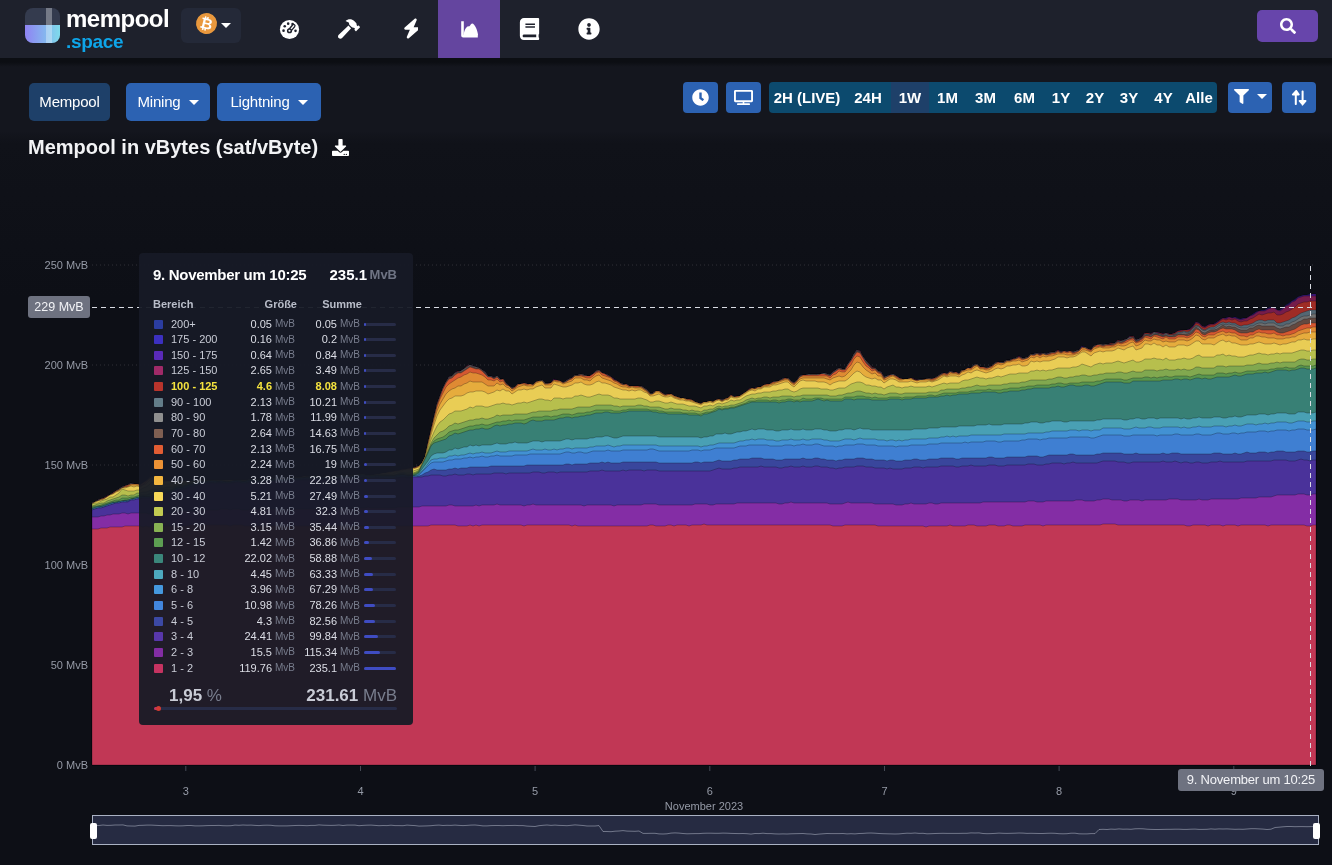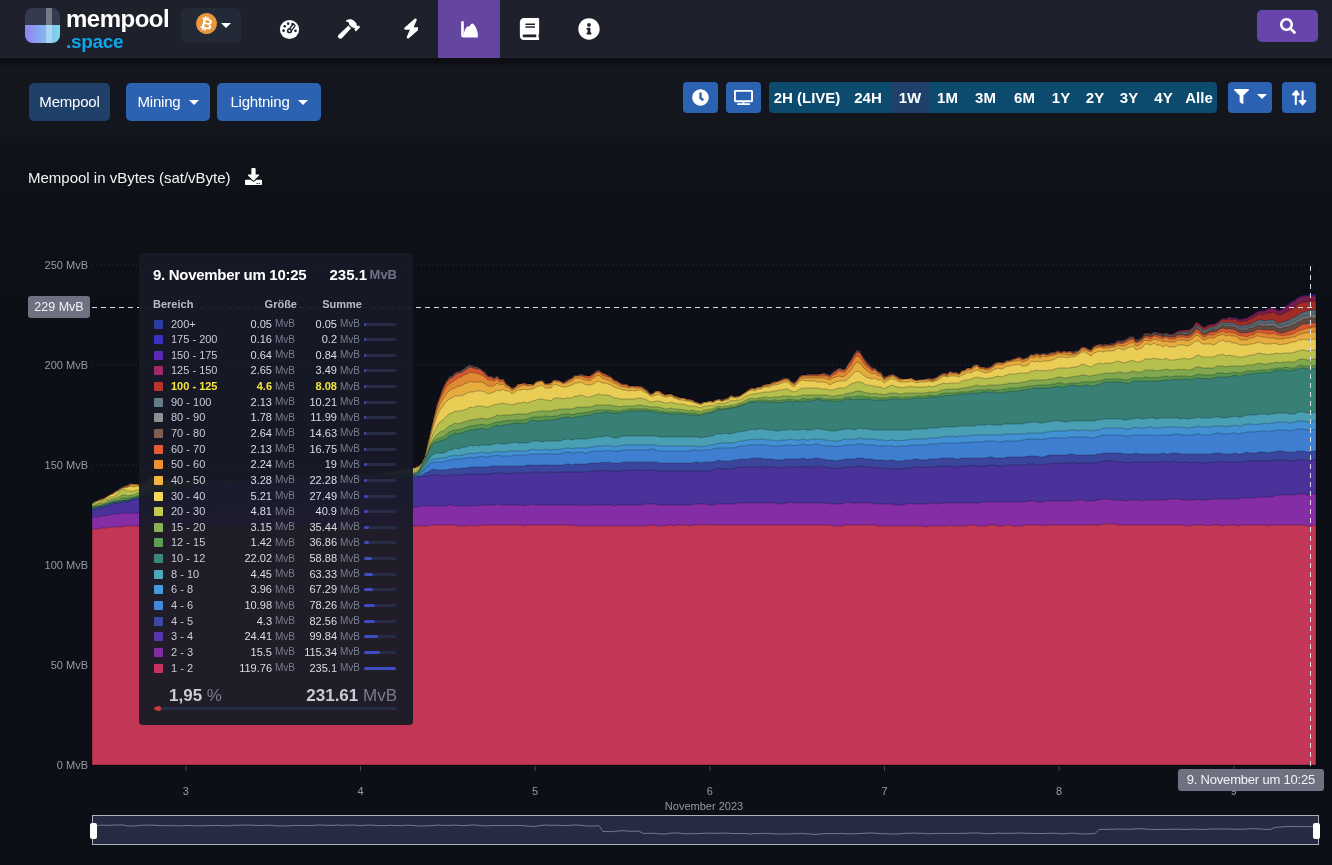--- a/index.html
+++ b/index.html
@@ -34,21 +34,21 @@
 .ctl{position:absolute;top:82px;height:31px;background:#2c62b2;border-radius:4px}
 #ctl-clock{left:683px;width:35px}
 #ctl-tv{left:726px;width:35px}
 #ctl-filter{left:1228px;width:44px}
 #ctl-sort{left:1282px;width:34px}
 .ctl svg{display:block;margin:0 auto;margin-top:7px}
 .rangegroup{position:absolute;left:769px;top:82px;height:31px;background:#0c4a6e;border-radius:4px;display:flex;font-size:15px;font-weight:700;line-height:31px;text-align:center}
 .rangegroup .seg{padding:0 0}
 .rangegroup .seg.active{background:#1e4069}
 
-.title{position:absolute;left:28px;top:168px;font-size:15px;font-weight:400;color:#f2f3f5;z-index:5}
+.title{position:absolute;left:28px;top:136px;font-size:20px;font-weight:700;color:#f2f3f5;z-index:5}
 .title svg{vertical-align:-2px;margin-left:14px}
 
 .tooltip{position:absolute;left:139px;top:253px;width:274px;height:472px;background:rgba(23,26,38,0.95);border-radius:4px;z-index:20;font-size:11px}
 
 .ylab{position:absolute;left:28px;top:296px;width:62px;height:22px;background:#6e7280;border-radius:3px;color:#f2f3f6;font-size:12.5px;font-weight:400;text-align:center;line-height:22px;z-index:15}
 .xlab{position:absolute;right:8px;top:769px;height:22px;background:#6e7280;border-radius:3px;color:#f2f3f6;font-size:13px;letter-spacing:-0.2px;text-align:center;line-height:22px;padding:0 9px;z-index:15}
 
 .slider{position:absolute;left:92px;top:815px;width:1227px;height:30px;border:1px solid #aab2c4;background:#262b42;z-index:5}
 .shandle{position:absolute;top:7px;width:7px;height:16px;background:#fff;border-radius:2px;z-index:6}
 </style></head><body>
@@ -333,21 +333,21 @@
         <span class="u2">MvB</span>
         <span class="bar">
           <span class="fill" style="width:3.7px"></span>
         </span>
       </div>
 <div class="tt-row">
         <span class="sw" style="background:#c2ca51"></span>
         <span class="nm">20 - 30</span>
         <span class="v1">4.81</span>
         <span class="u1">MvB</span>
-        <span class="v2">40.9</span>
+        <span class="v2">32.3</span>
         <span class="u2">MvB</span>
         <span class="bar">
           <span class="fill" style="width:4.4px"></span>
         </span>
       </div>
 <div class="tt-row">
         <span class="sw" style="background:#88b253"></span>
         <span class="nm">15 - 20</span>
         <span class="v1">3.15</span>
         <span class="u1">MvB</span>
@@ -396,21 +396,21 @@
         <span class="v1">3.96</span>
         <span class="u1">MvB</span>
         <span class="v2">67.29</span>
         <span class="u2">MvB</span>
         <span class="bar">
           <span class="fill" style="width:9.2px"></span>
         </span>
       </div>
 <div class="tt-row">
         <span class="sw" style="background:#4286de"></span>
-        <span class="nm">4 - 6</span>
+        <span class="nm">5 - 6</span>
         <span class="v1">10.98</span>
         <span class="u1">MvB</span>
         <span class="v2">78.26</span>
         <span class="u2">MvB</span>
         <span class="bar">
           <span class="fill" style="width:10.7px"></span>
         </span>
       </div>
 <div class="tt-row">
         <span class="sw" style="background:#3c49a5"></span>

